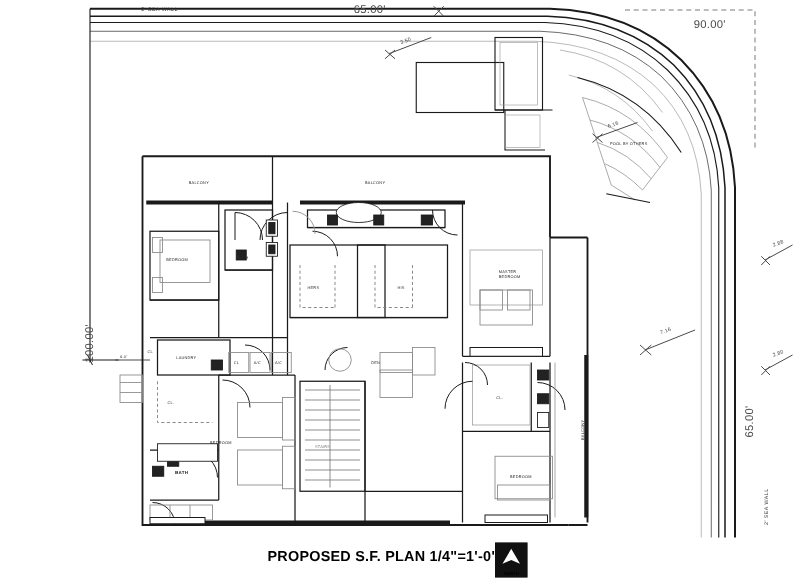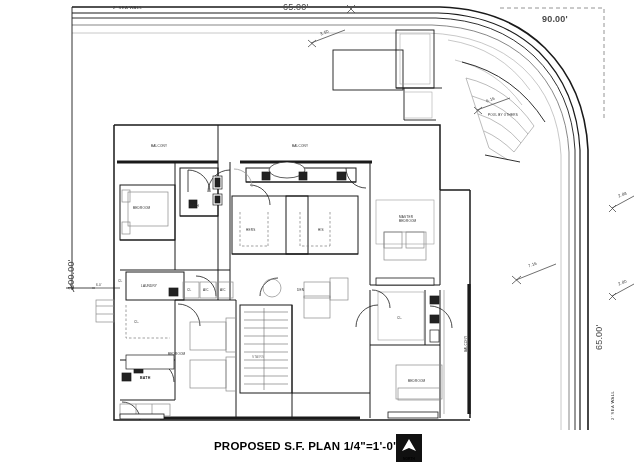--- a/index.html
+++ b/index.html
@@ -272,21 +272,21 @@
 
     <g stroke="#1a1a1a" stroke-width=".8">
       <line x1="150" y1="420" x2="150" y2="420"></line>
       <rect x="120" y="414" width="44" height="5" fill="#fff"></rect>
       <rect x="388" y="412" width="50" height="6" fill="#fff"></rect>
       <rect x="376" y="278" width="58" height="7" fill="#fff"></rect>
     </g>
   </svg>
 
   <div class="lbl dim" style="left:283px;top:2px;">65.00'</div>
-  <div class="lbl dim" style="left:542px;top:14px;font-weight:bold;">90.00'</div>
+  <div class="lbl dim" style="left:555px;top:14px;">90.00'</div>
   <div class="lbl dim rot90" style="left:66px;top:290px;">100.00'</div>
   <div class="lbl dim rot90" style="left:594px;top:350px;">65.00'</div>
 
   <div class="lbl wall-lbl" style="left:113px;top:5px;">2' SEA WALL</div>
   <div class="lbl wall-lbl rot90" style="left:610px;top:420px;">2' SEA WALL</div>
 
   <div class="lbl dimsm" style="left:320px;top:30px;transform:rotate(-20deg);">3.50</div>
   <div class="lbl dimsm" style="left:486px;top:97px;transform:rotate(-20deg);">6.16</div>
   <div class="lbl dimsm" style="left:618px;top:192px;transform:rotate(-20deg);">2.88</div>
   <div class="lbl dimsm" style="left:618px;top:280px;transform:rotate(-20deg);">2.80</div>

